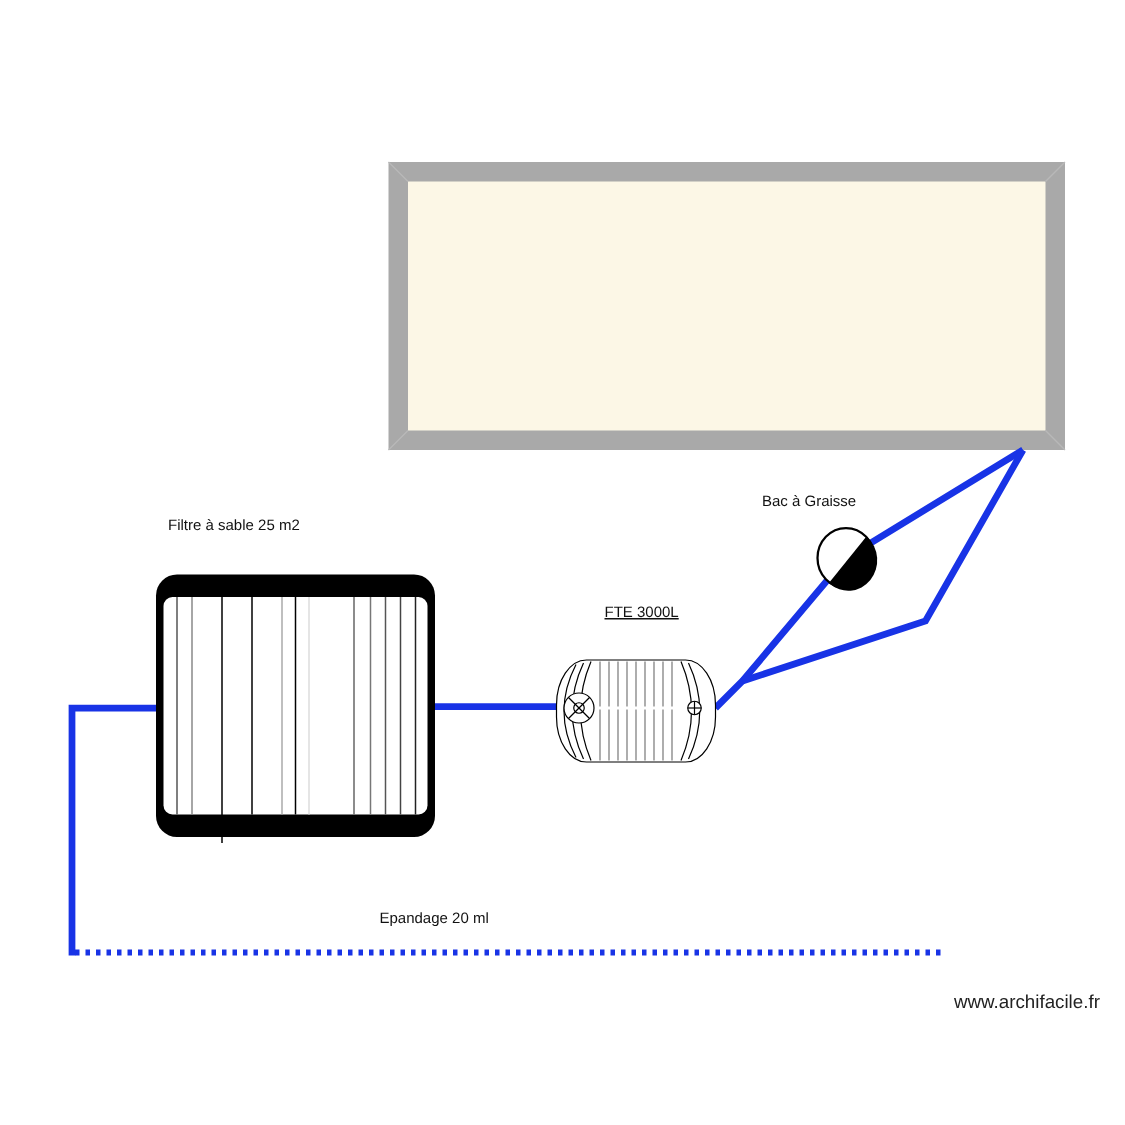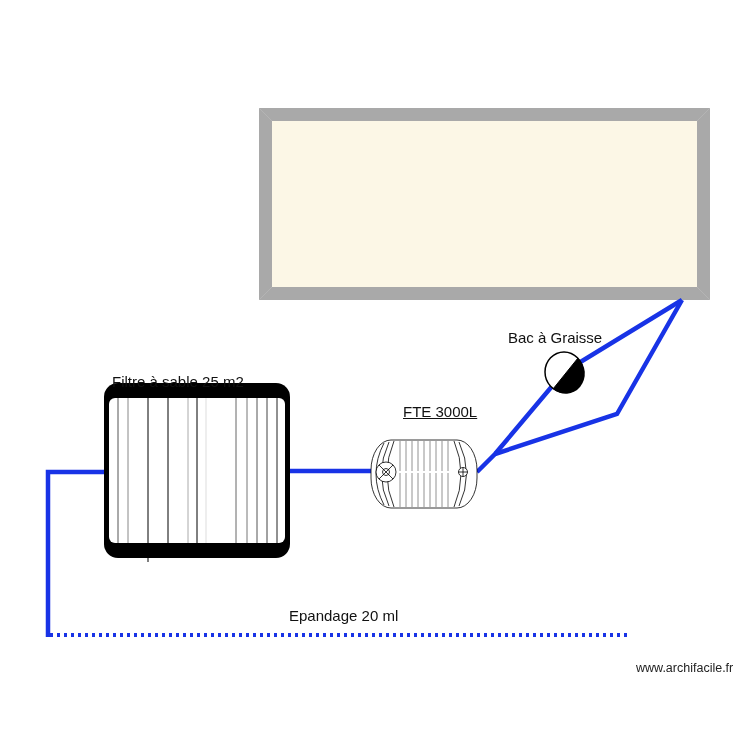--- a/index.html
+++ b/index.html
@@ -1,19 +1,19 @@
 <!DOCTYPE html>
 <html><head>
 <meta charset="utf-8">
 <style>
   html, body { margin: 0; padding: 0; background: #ffffff; }
   body { width: 750px; height: 750px; position: relative; overflow: hidden;
          font-family: "Liberation Sans", sans-serif; }
   #canvas { position: absolute; left: 0; top: 0; width: 750px; height: 750px; }
-  .label { position: absolute; font-size: 15px; color: #111; white-space: nowrap;
+  .label { position: absolute; font-size: 10px; color: #111; white-space: nowrap;
            font-family: "Liberation Sans", sans-serif; }
   .watermark { position: absolute; font-size: 12.5px; color: #222; white-space: nowrap;
                font-family: "Liberation Sans", sans-serif; }
 </style>
 </head>
 <body>
 
 <svg id="canvas" viewBox="0 0 750 750" xmlns="http://www.w3.org/2000/svg">
 
   <g>
@@ -81,17 +81,17 @@
     <circle cx="386" cy="472" r="10" fill="#fff" stroke="#000"></circle>
     <circle cx="386" cy="472" r="3.5"></circle>
     <line x1="379" y1="465" x2="393" y2="479"></line>
     <line x1="393" y1="465" x2="379" y2="479"></line>
     <circle cx="463" cy="472" r="4.5" fill="#fff" stroke="#000"></circle>
     <line x1="458.5" y1="472" x2="467.5" y2="472"></line>
     <line x1="463" y1="467.5" x2="463" y2="476.5"></line>
   </g>
 </svg>
 
-<div class="label" style="left:112px; top:345px;margin-top:28px;">Filtre à sable 25 m2</div>
+<div class="label" style="left:112px; top:345px;">Filtre à sable 25 m2</div>
 <div class="label" style="left:403px; top:403px;text-decoration:underline;">FTE 3000L</div>
 <div class="label" style="left:508px; top:329px;">Bac à Graisse</div>
-<div class="label" style="left:253px; top:607px;margin-left:36px;">Epandage 20 ml</div>
+<div class="label" style="left:253px; top:607px;">Epandage 20 ml</div>
 <div class="watermark" style="left:636px; top:661px;">www.archifacile.fr</div>
 
 </body></html>

